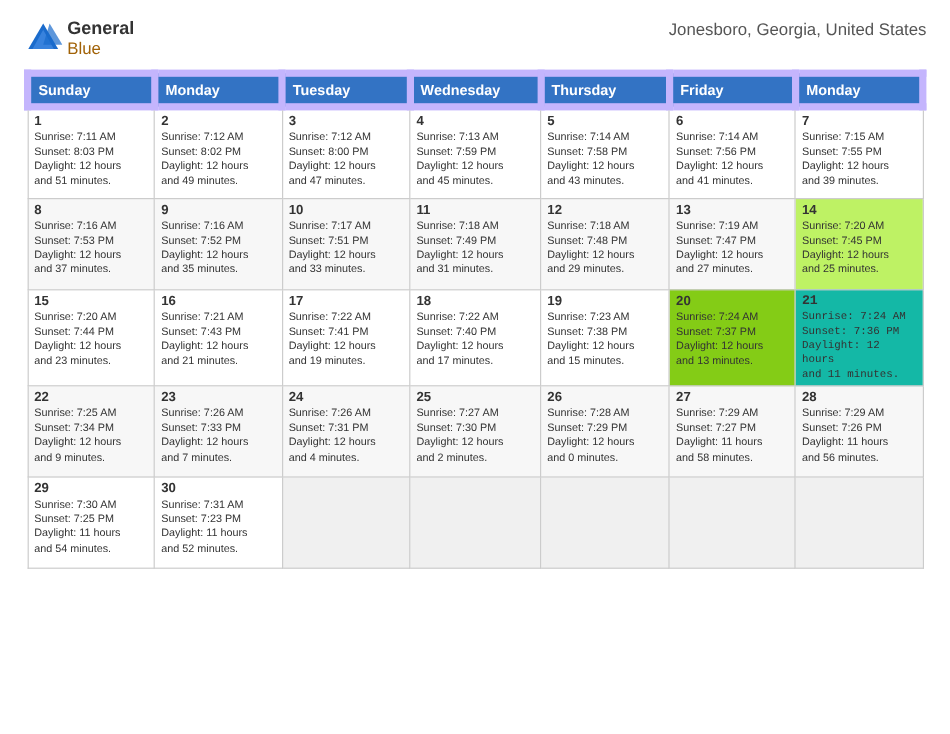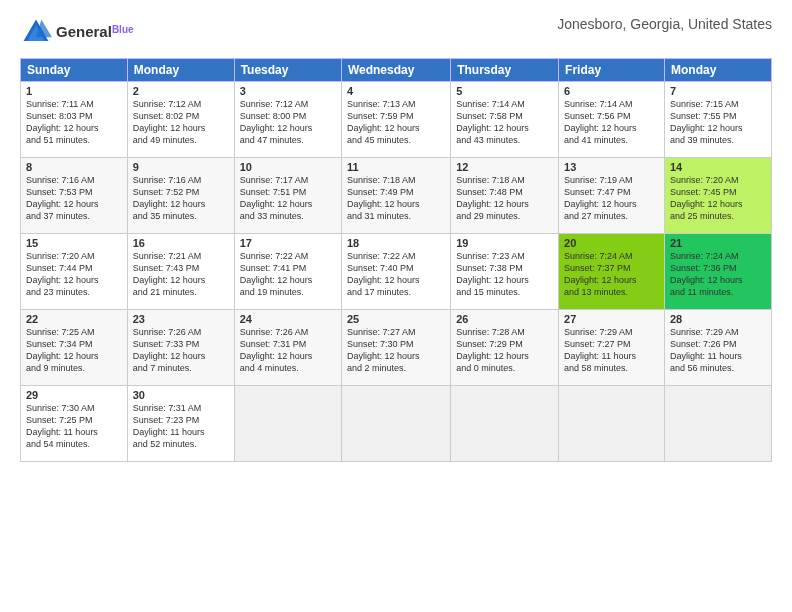--- a/index.html
+++ b/index.html
@@ -22,32 +22,32 @@
       align-items: flex-start;
       margin-bottom: 10px;
     }
     .logo {
       display: flex;
       align-items: center;
       gap: 4px;
     }
     .logo-text {
       display: flex;
-      flex-direction: row;
+      flex-direction: column;
       line-height: 1.1;
     }
     .logo-general {
       font-size: 15px;
       font-weight: bold;
       color: #333;
     }
     .logo-blue {
-      font-size: 10px;
-      font-weight: bold;
-      color: #8b5cf6;
+      font-size: 14px;
+      font-weight: normal;
+      color: #a16207;
     }
     .logo-icon {
       width: 32px;
       height: 32px;
     }
     .title-block {
       text-align: right;
     }
     .month-title {
       font-size: 32px;
@@ -63,21 +63,21 @@
       width: 100%;
       border-collapse: collapse;
     }
     .calendar th {
       background: #3373c4;
       color: #fff;
       font-size: 12px;
       font-weight: bold;
       padding: 4px 6px;
       text-align: left;
-      border: 1px solid #c4b5fd;
+      border: 6px solid #c4b5fd;
     }
     .calendar td {
       border: 1px solid #ccc;
       vertical-align: top;
       padding: 3px 5px;
       font-size: 9.5px;
       color: #333;
       width: 113px;
       height: 76px;
       background: #fff;
@@ -212,21 +212,21 @@
 <div class="day-info">Sunrise: 7:22 AM<br>Sunset: 7:40 PM<br>Daylight: 12 hours <br>and 17 minutes.</div>
           </td>
           <td style="background: rgb(255, 255, 255);">
             <span class="day-num">19</span>
 <div class="day-info">Sunrise: 7:23 AM<br>Sunset: 7:38 PM<br>Daylight: 12 hours <br>and 15 minutes.</div>
           </td>
           <td style="background: #84cc16;">
             <span class="day-num">20</span>
 <div class="day-info">Sunrise: 7:24 AM<br>Sunset: 7:37 PM<br>Daylight: 12 hours <br>and 13 minutes.</div>
           </td>
-          <td style="background: #22c55e;">
+          <td style="background: #14b8a6; font-family: Liberation Mono, monospace;">
             <span class="day-num">21</span>
 <div class="day-info">Sunrise: 7:24 AM<br>Sunset: 7:36 PM<br>Daylight: 12 hours <br>and 11 minutes.</div>
           </td>
         </tr>
         <tr class="row-alt">
           <td style="background: rgb(247, 247, 247); margin-top: 18px;">
             <span class="day-num">22</span>
 <div class="day-info">Sunrise: 7:25 AM<br>Sunset: 7:34 PM<br>Daylight: 12 hours <br>and 9 minutes.</div>
           </td>
           <td style="background: rgb(247, 247, 247);">

